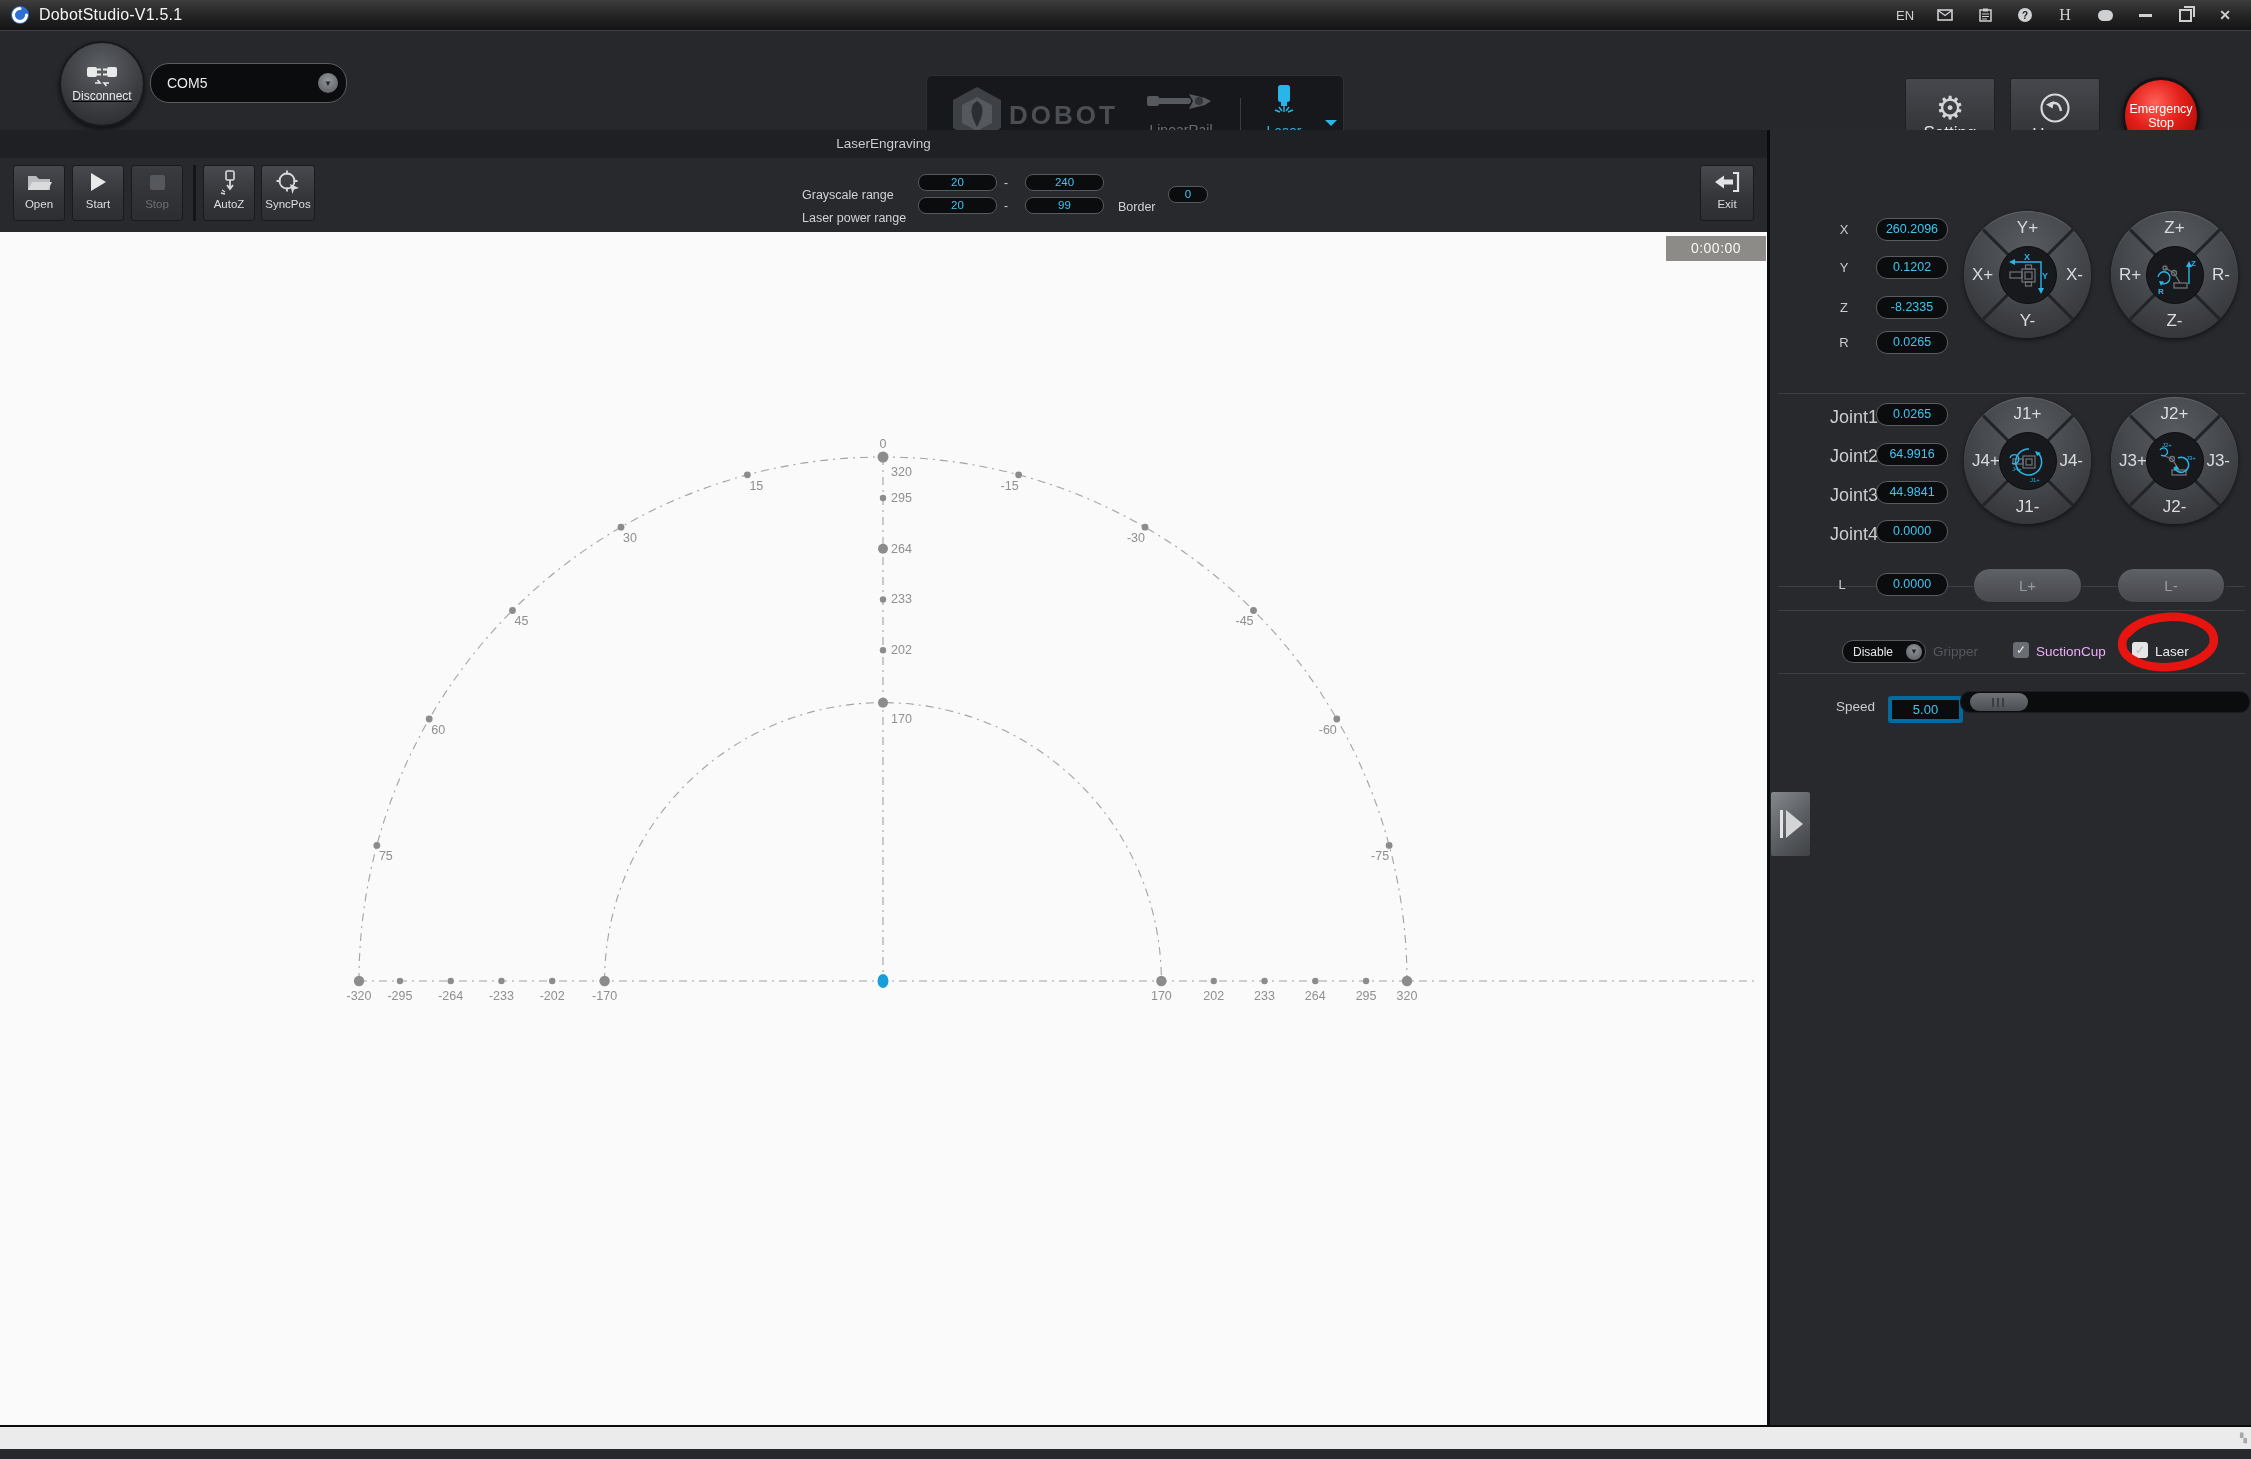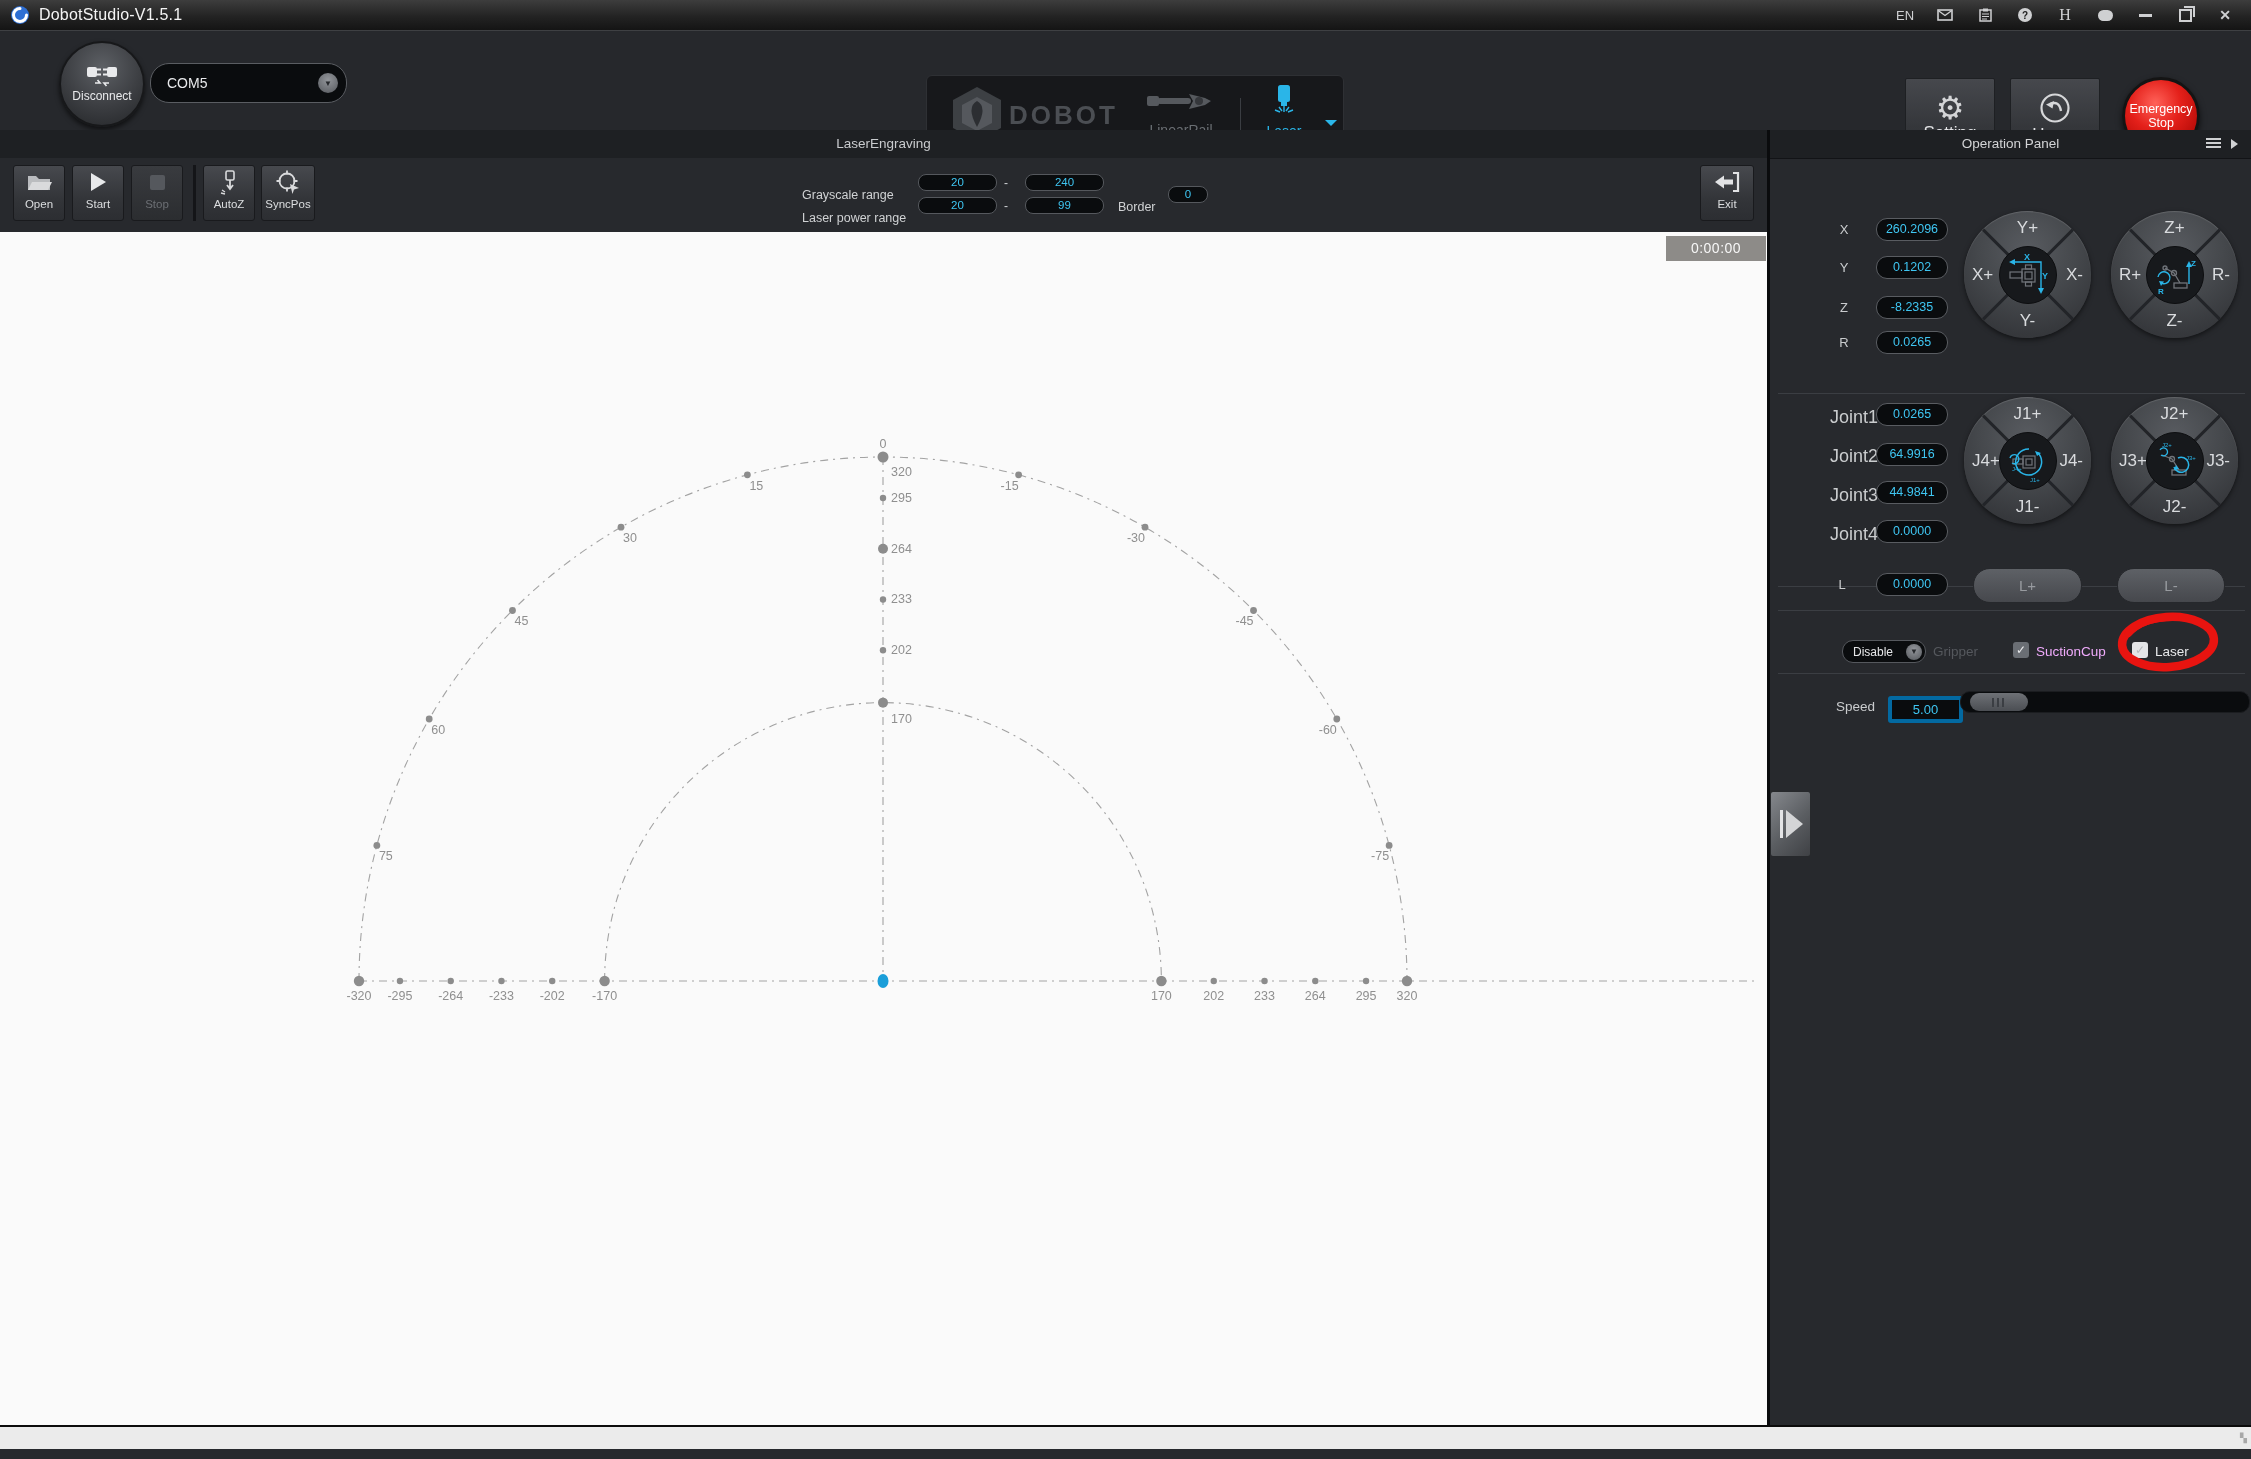--- a/index.html
+++ b/index.html
@@ -24,21 +24,21 @@
   .restore-sq{width:9px;height:9px;border:2px solid #cfd0d2;position:relative;background:transparent;}
   .restore-sq:before{content:"";position:absolute;left:3px;top:-5px;width:9px;height:9px;
     border:2px solid #cfd0d2;border-bottom:none;border-left:none;}
   .close-x{font-size:14px;font-weight:bold;}
   
   .topbar{position:absolute;left:0;top:30px;width:100%;height:100px;background:#26282c;
     border-top:1px solid #3e4043;}
   .disconnect{position:absolute;left:59px;top:10px;width:82px;height:82px;border-radius:50%;
     background:radial-gradient(circle at 50% 30%,#5d6065 0%,#3c3e42 55%,#232528 100%);
     border:2px solid #17181a;box-shadow:0 3px 5px rgba(0,0,0,.6);
-    display:flex;flex-direction:column;align-items:center;justify-content:center;}
+    display:flex;flex-direction:column;align-items:center;justify-content:center;text-decoration:underline;}
   .disconnect .lbl{color:#e9eaec;font-size:12px;margin-top:2px;}
   .com-select{position:absolute;left:150px;top:32px;width:195px;height:38px;border-radius:19px;
     background:#0a0c0e;border:1px solid #5a5d62;display:flex;align-items:center;}
   .com-select .val{color:#e9eaec;font-size:14px;margin-left:16px;flex:1;}
   .drop-circle{width:20px;height:20px;border-radius:50%;margin-right:8px;
     background:radial-gradient(circle at 50% 35%,#93969b,#55585d);
     display:flex;align-items:center;justify-content:center;color:#26282c;font-size:8px;}
   .brandbox{position:absolute;left:926px;top:44px;width:416px;height:76px;background:#17181b;
     border:1px solid #2e3034;border-radius:6px;}
   .brand-text{position:absolute;left:82px;top:24px;color:#4b4e53;font-size:26px;font-weight:bold;
@@ -384,29 +384,20 @@
           <text x="1380.1451329754718" y="628.3788203662791" fill="#8f8f8f" font-size="12.5" font-family="Liberation Sans, sans-serif" text-anchor="middle">-75</text>
           <ellipse cx="883" cy="749" rx="5.5" ry="7" fill="#1a9ed9"></ellipse>
         </svg>
       <div class="timerbar">0:00:00</div>
     </div>
   </div>
 
   <div class="vdivider"></div>
 
   <div class="oppanel">
-    <div class="op-header">
-      <span>Operation Panel</span>
-      <span class="burger">
-          <span></span>
-          <span></span>
-          <span></span>
-        </span>
-      <span class="tri-right"></span>
-    </div>
     <div class="op-body">
 
       <span class="coord-label" style="left:52px;top:64px">X</span>
       <div class="vpill" style="top:60px">260.2096</div>
       <span class="coord-label" style="left:52px;top:102px">Y</span>
       <div class="vpill" style="top:98px">0.1202</div>
       <span class="coord-label" style="left:52px;top:142px">Z</span>
       <div class="vpill" style="top:138px">-8.2335</div>
       <span class="coord-label" style="left:52px;top:177px">R</span>
       <div class="vpill" style="top:173px">0.0265</div>

